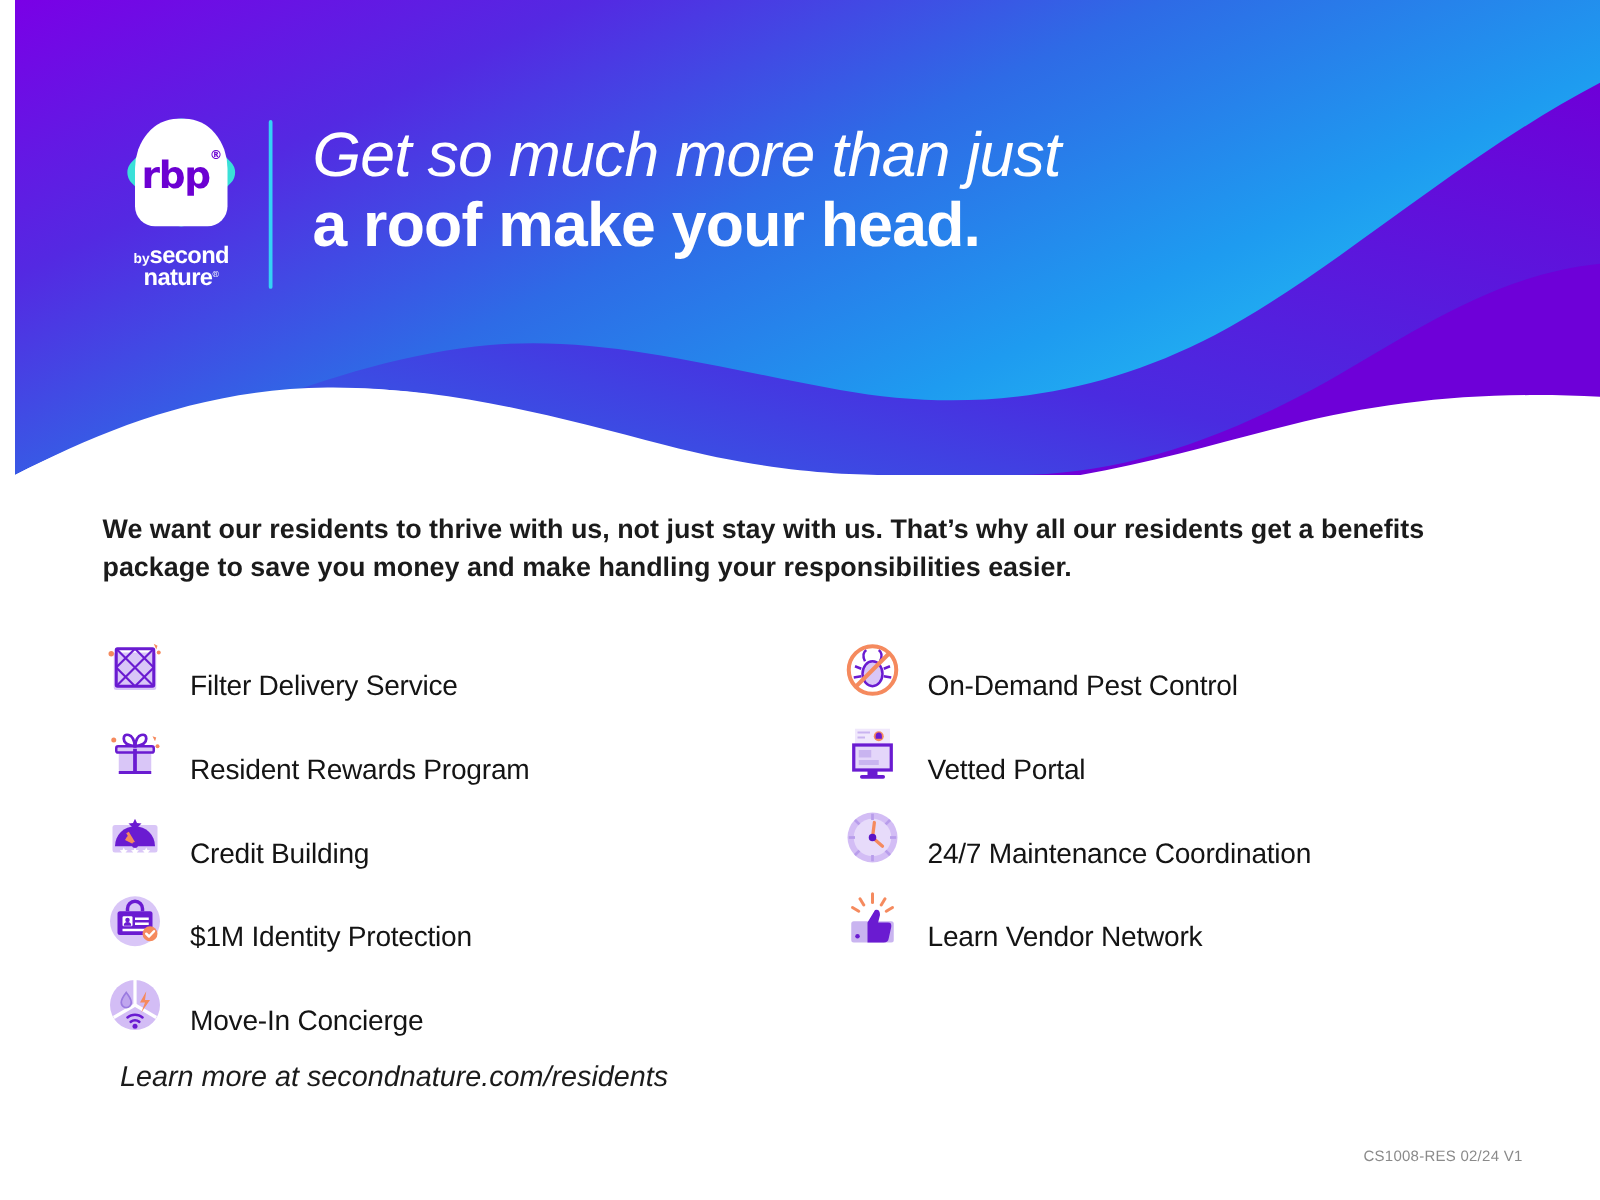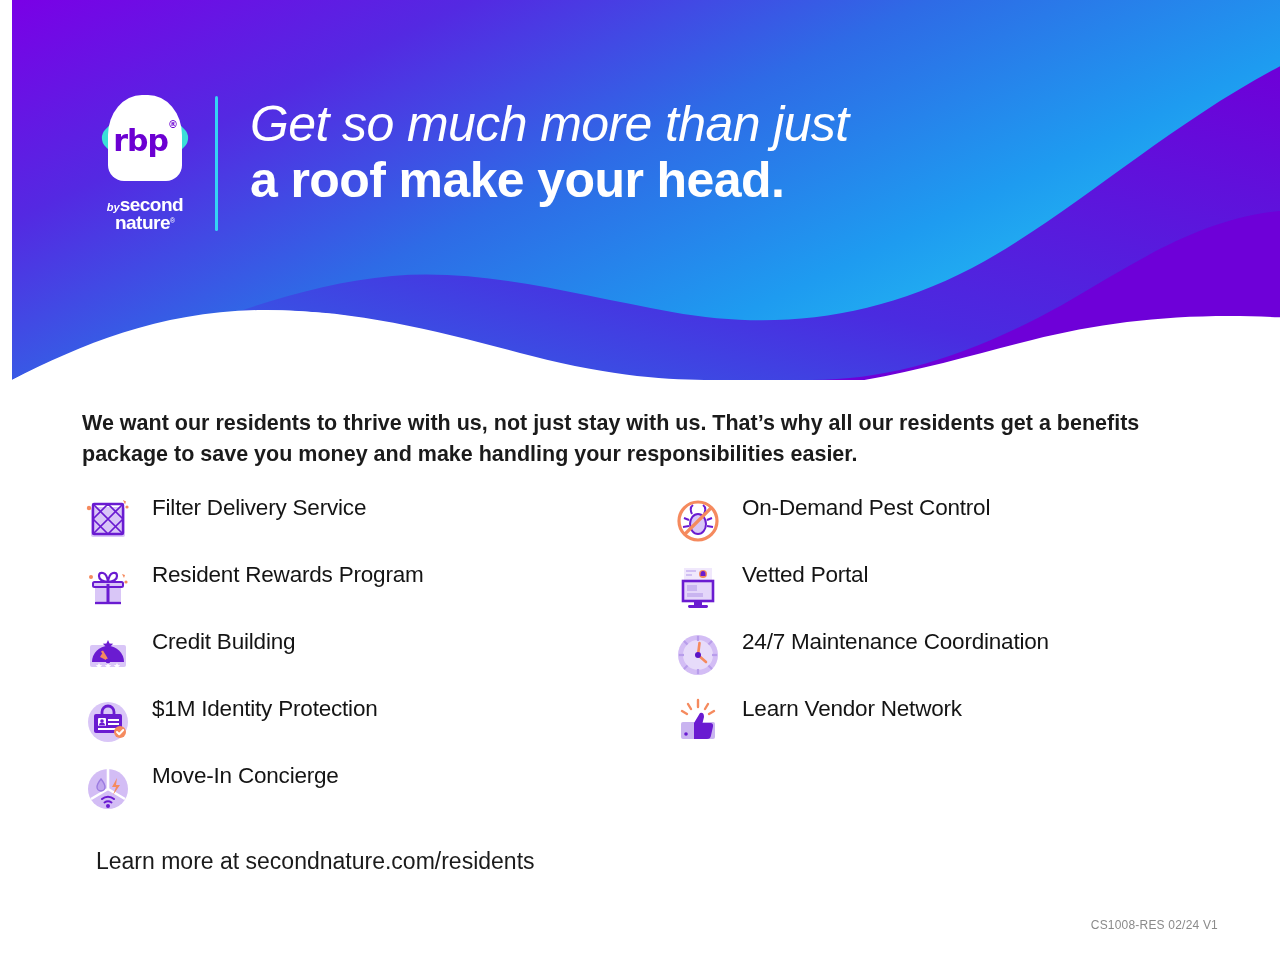--- a/index.html
+++ b/index.html
@@ -39,21 +39,21 @@
   }
   .logo-mark .badge-text {
     font-family: "DejaVu Sans", sans-serif;
     font-weight: 700; font-size: 30px; color: #6C00D2; letter-spacing: -1px;
     position: relative; top: 2px;
   }
   .logo-mark .badge-text sup { font-size: 10px; top: -12px; position: relative; }
   .logo-sub {
     margin-top: 10px; text-align: center; color: #ffffff; line-height: 0.92;
   }
-  .logo-sub .by { font-size: 11px; font-weight: 700; font-style: italic; }
+  .logo-sub .by { font-size: 11px; font-weight: 700; }
   .logo-sub .sn  { font-size: 19px; font-weight: 700; letter-spacing: -0.5px; }
 
   .divider-line {
     position: absolute; left: 203px; top: 96px; width: 3px; height: 135px;
     background: #35d2f5; border-radius: 2px;
   }
 
   .headline { position: absolute; left: 238px; top: 96px; color: #ffffff; }
   .headline .l1 {
     font-size: 50px; font-weight: 400; letter-spacing: -0.6px; line-height: 1.12;
@@ -68,30 +68,30 @@
   
   .intro {
     position: absolute; left: 82px; top: 408px; width: 1090px;
     font-size: 21.5px; line-height: 1.42; color: #1b1b1b; font-weight: 700;
   }
 
   .benefits {
     position: absolute; left: 82px; top: 495px; width: 1110px;
     display: grid; grid-template-columns: 590px 520px; grid-auto-rows: 67px;
   }
-  .benefit { display: flex; align-items: flex-start; gap: 18px; }
+  .benefit { display: flex; align-items: flex-end; gap: 18px; }
   .benefit .icon { width: 52px; height: 52px; flex: 0 0 52px; position: relative; }
   .benefit .label {
     font-size: 22.5px; color: #141414; font-weight: 500; letter-spacing: -0.2px;
     white-space: nowrap;
   }
 
   .learn {
     position: absolute; left: 96px; top: 848px;
-    font-size: 23px; color: #1b1b1b; font-weight: 400;
+    font-size: 23px; font-style: italic; color: #1b1b1b; font-weight: 400;
   }
   .code {
     position: absolute; right: 62px; top: 918px;
     font-size: 12px; color: #8a8a8a; letter-spacing: 0.2px;
   }
 </style>
 </head>
 <body>
 
 <div class="page">

